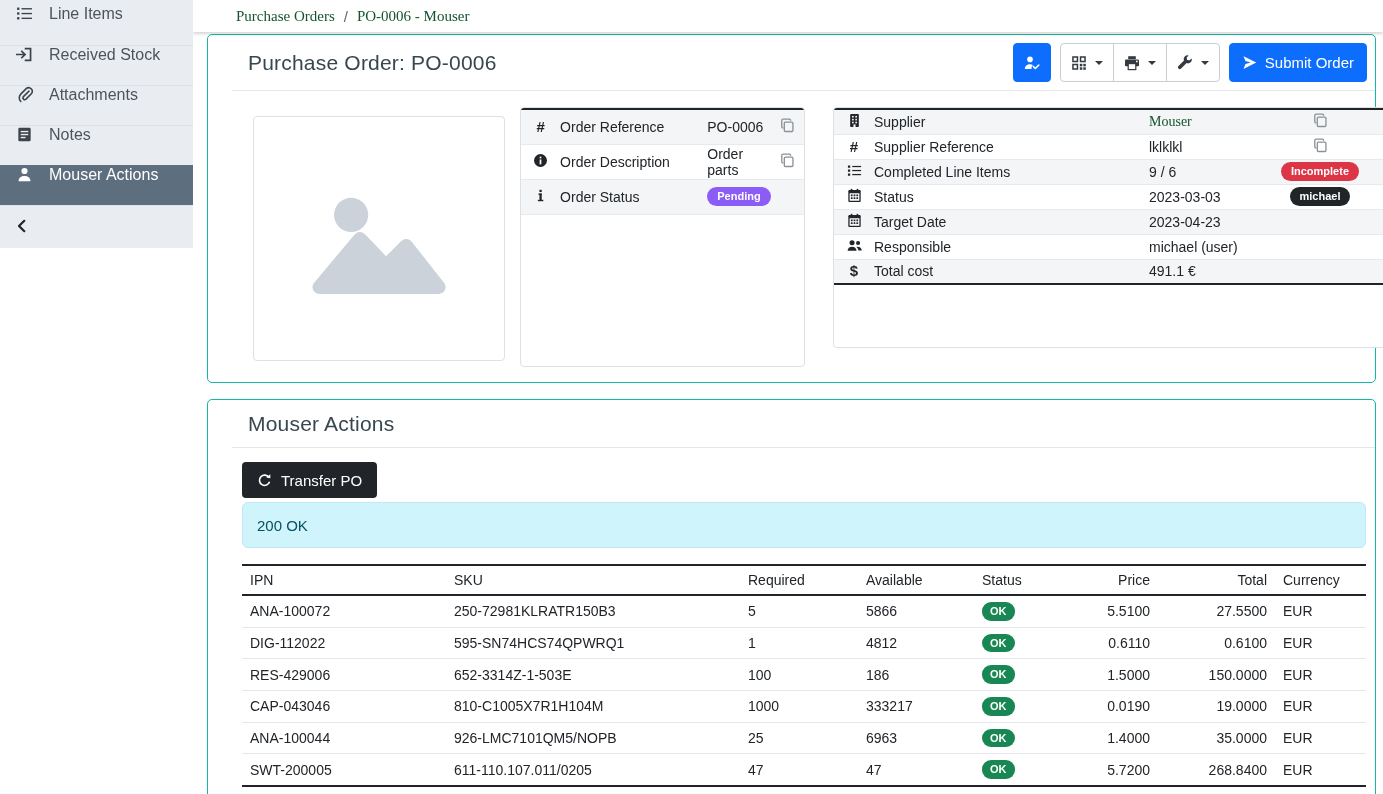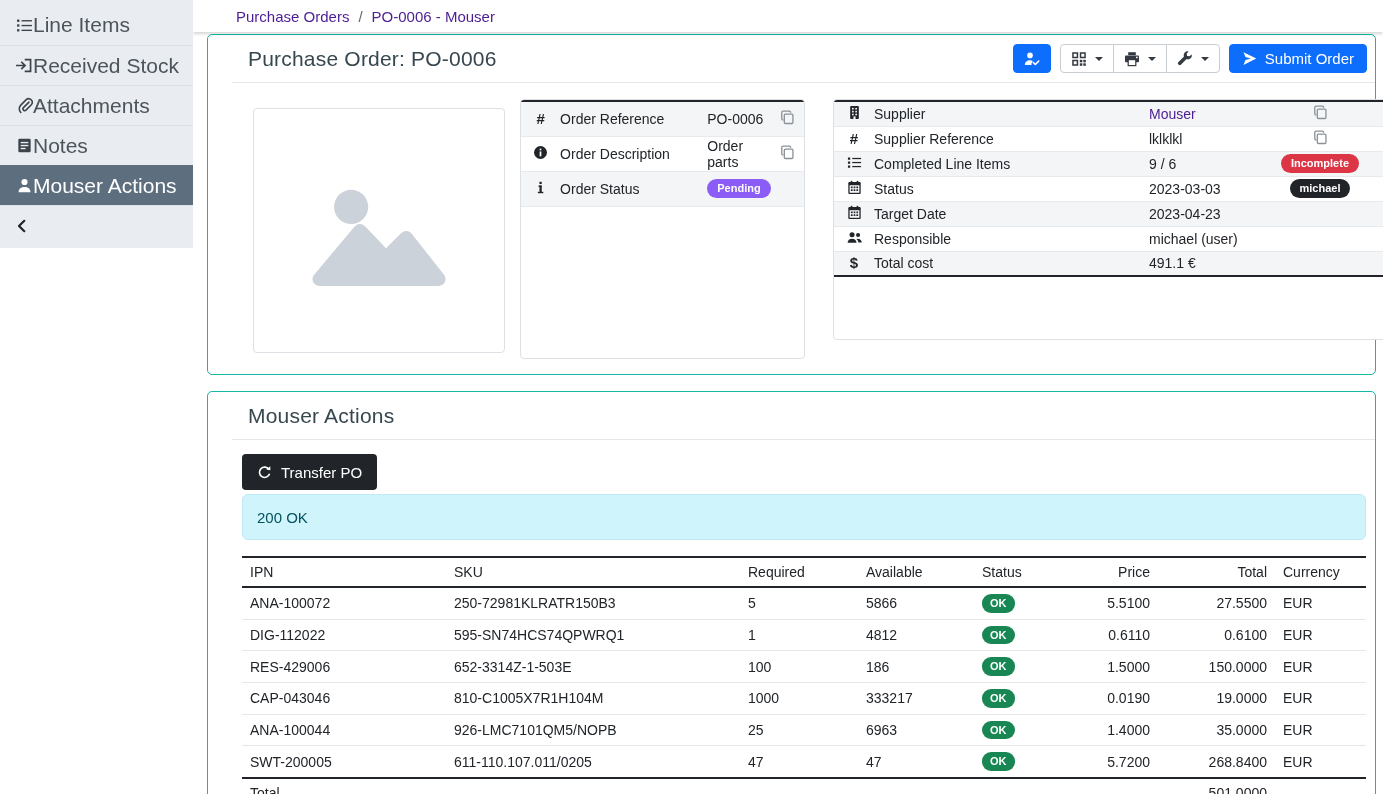--- a/index.html
+++ b/index.html
@@ -6,47 +6,47 @@
   html,body { margin:0; padding:0; }
   body {
     width:1383px; height:794px; overflow:hidden;
     font-family:"Liberation Sans", sans-serif; font-size:14px; color:#212529; background:#fff;
   }
   .app { display:flex; width:100%; height:100%; }
 
   
   .sidebar { width:193px; flex:none; }
   .side-list { background:#e9edf2; padding:5px 0 3px; }
-  .side-item { height:40px; display:flex; align-items:center; padding:0 8px 0 16px;
-    font-size:21px; color:#4c545b; cursor:pointer; border-top:1px solid rgba(0,0,0,.05); }
+  .side-item { height:40px; display:flex; gap:16px; padding:0 8px 0 16px;
+    font-size:16px; color:#4c545b; cursor:pointer; border-top:1px solid rgba(0,0,0,.05); }
   .side-item:first-child { border-top:none; }
   .side-item.active { background:#5d6e7f; color:#fff; border-color:transparent; }
   .side-item .ico { width:17px; height:17px; color:#3c434a; }
   .side-item.active .ico { color:#fff; }
   .side-collapse { height:40px; display:flex; align-items:center; padding-left:14px;
     color:#212529; border-top:1px solid rgba(0,0,0,.05); cursor:pointer; }
   .side-collapse .ico { width:16px; height:16px; }
 
   
   .main { flex:1; overflow:hidden; background:#fff; }
   .crumbs { height:32px; display:flex; align-items:center; gap:9px; padding-left:43px;
     font-size:15px; background:#fff; box-shadow:0 2px 3px rgba(0,0,0,.16); position:relative; z-index:3; }
-  a.link { color:#4c1d95; text-decoration:none; cursor:pointer; }
+  a.link { color:#14532d; text-decoration:none; cursor:pointer;font-family:Liberation Serif, serif; }
   .crumb-sep { color:#5f666d; }
   .content { padding:2px 7px 0 14px; }
 
   .panel { border:1px solid #14b8a6; border-radius:5px; background:#fff;padding-left:24px; }
   .panel + .panel { margin-top:16px; }
   .panel-head { display:flex; align-items:center; justify-content:space-between;
     padding:8px 8px 8px 16px; border-bottom:1px solid #e4e8eb; min-height:48px; }
   .panel-title { margin:0; font-size:21px; font-weight:500; color:#37474f; letter-spacing:.2px; }
 
   
   .actions { display:flex; align-items:center; gap:9px; }
-  .btn { display:inline-flex; align-items:center; justify-content:center; gap:8px; height:29px;
+  .btn { display:inline-flex; align-items:center; justify-content:center; gap:8px; height:39px;
     border-radius:4px; border:1px solid transparent; font-family:inherit; font-size:15px;
     cursor:pointer; background:#fff; padding:0 12px; }
   .btn-primary { background:#0d6efd; border-color:#0d6efd; color:#fff; }
   .btn-light { background:#fff; border-color:#c9ced3; color:#343a40; padding:0 10px; min-width:50px; }
   .btn-grp { display:flex; }
   .btn-grp .btn-light { border-radius:0; margin-left:-1px; }
   .btn-grp .btn-light:first-child { border-radius:4px 0 0 4px; margin-left:0; }
   .btn-grp .btn-light:last-child { border-radius:0 4px 4px 0; }
   .icon-only { width:38px; padding:0; }
   .btn-dark { display:inline-flex; align-items:center; gap:9px; background:#212529; color:#fff;

